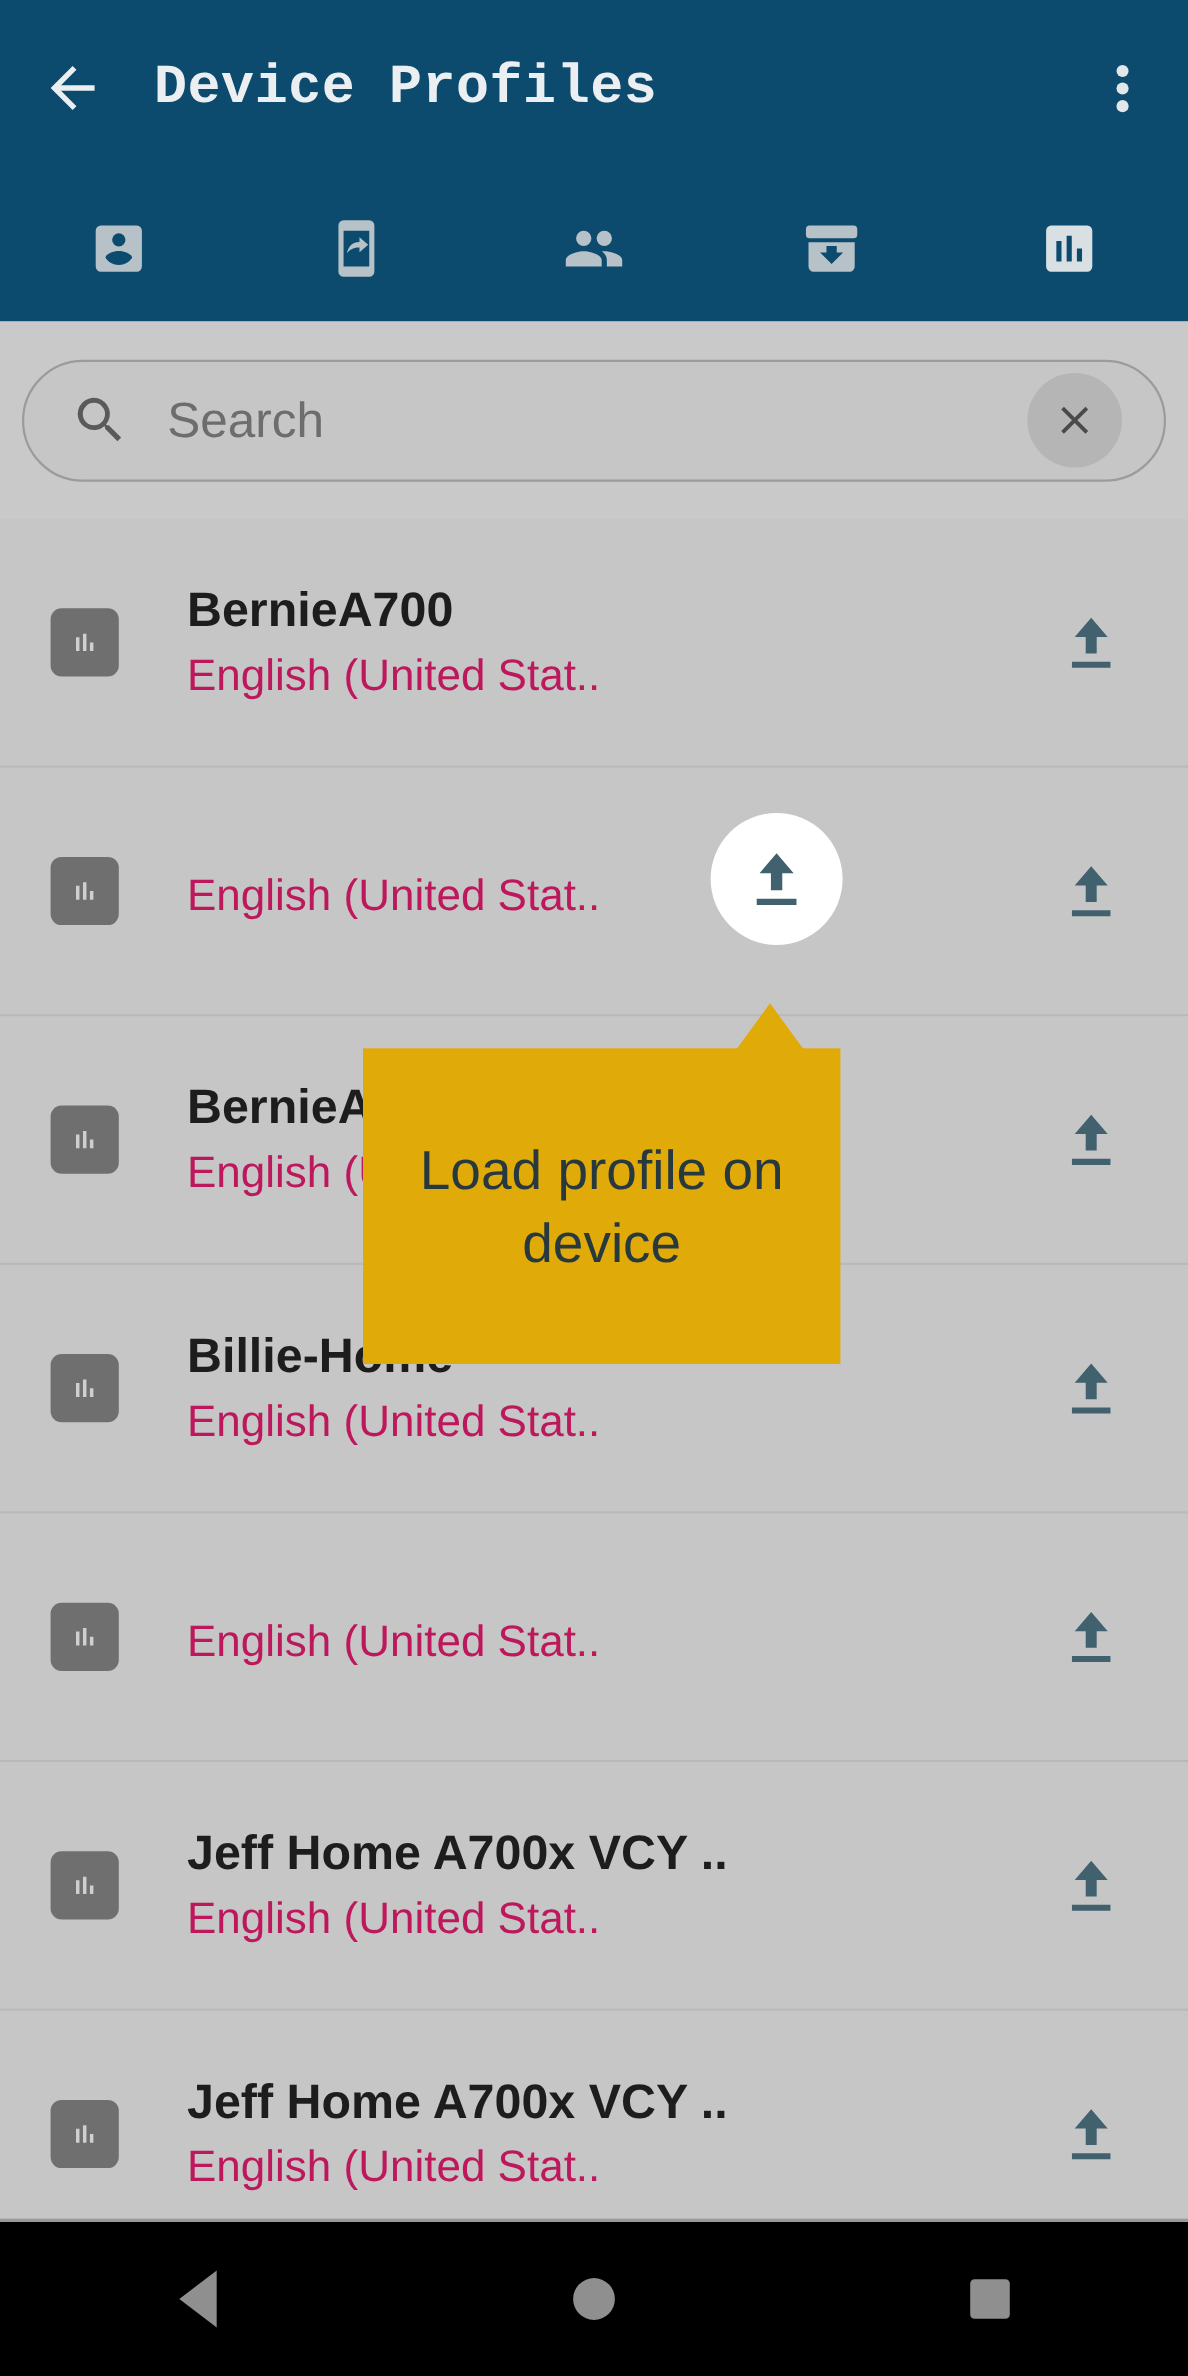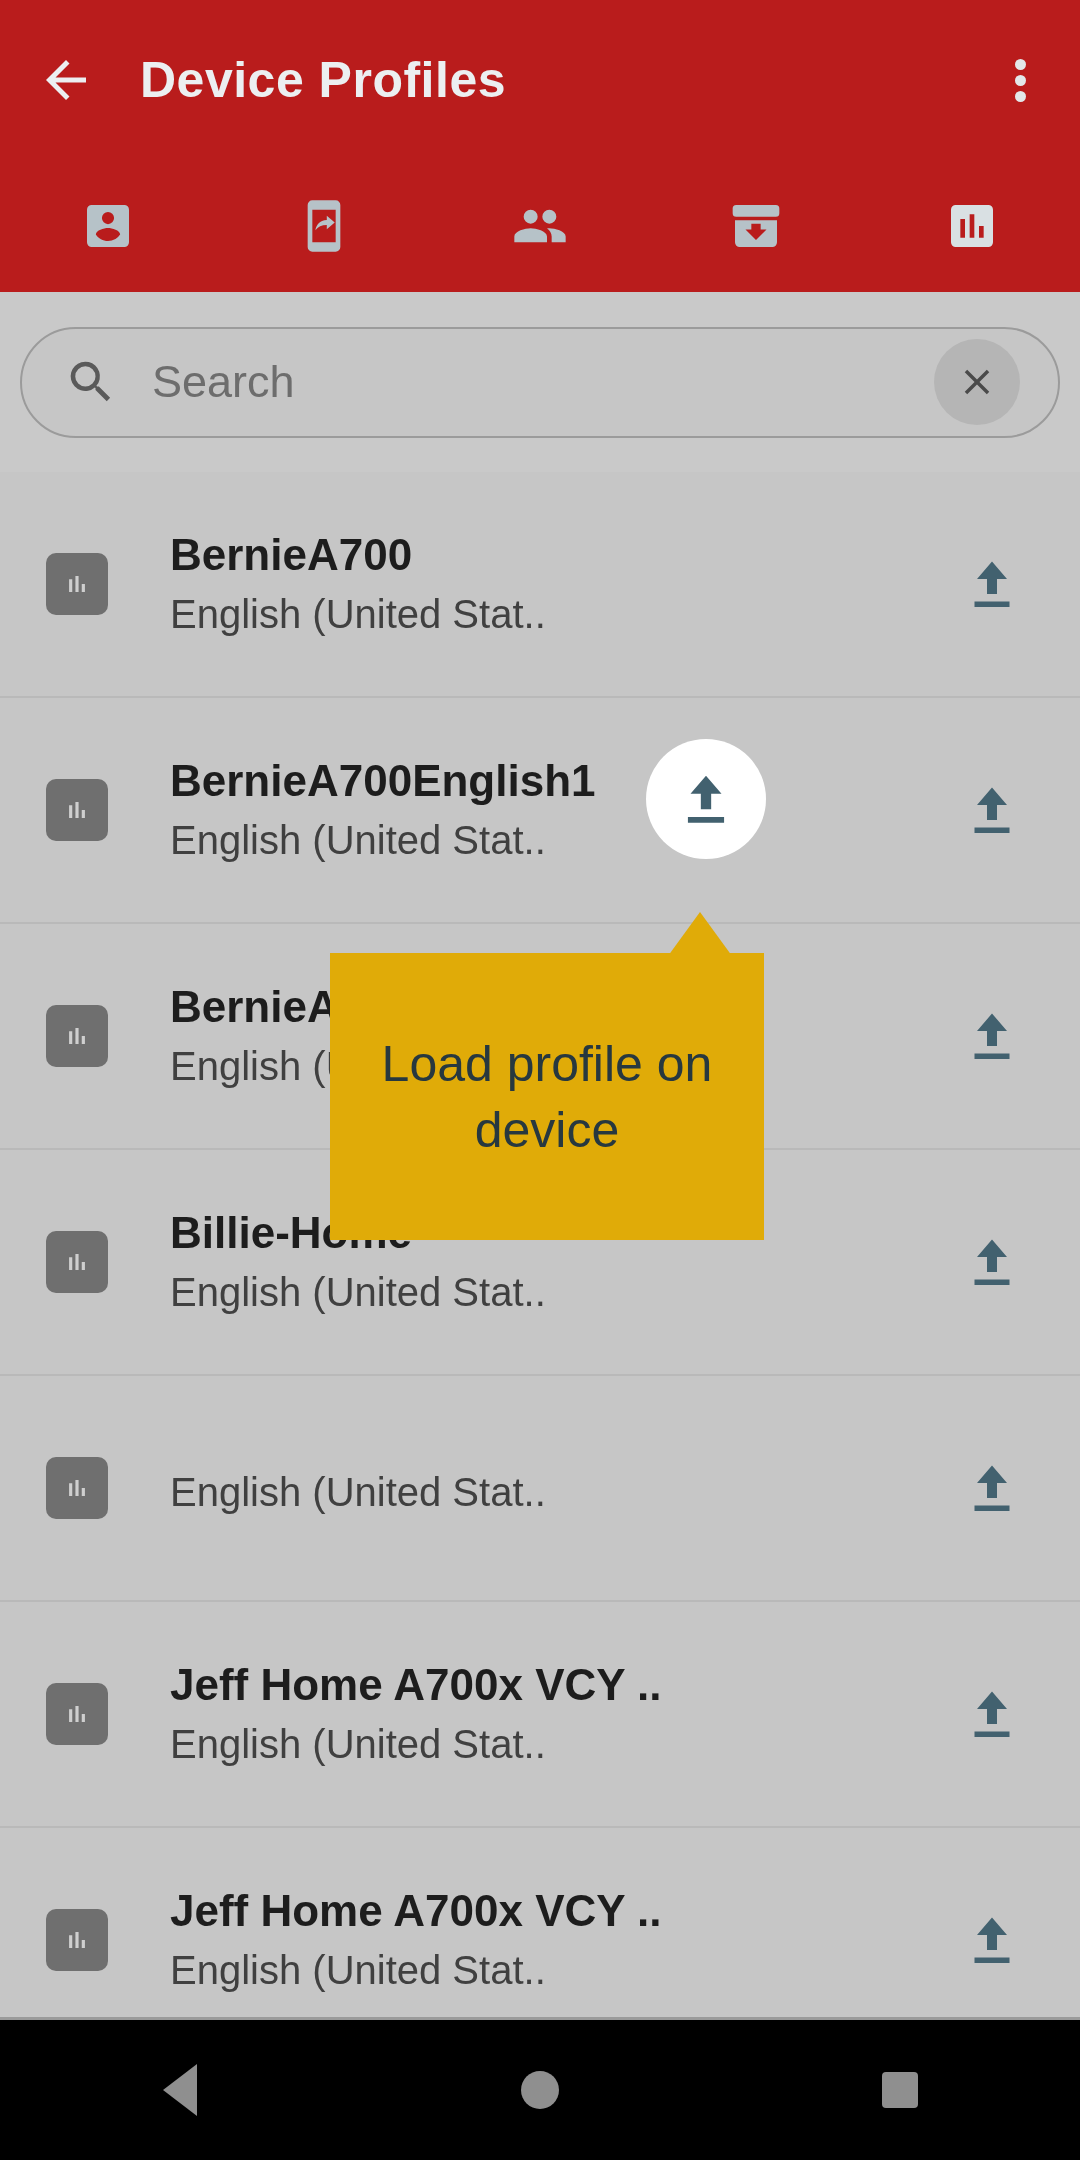--- a/index.html
+++ b/index.html
@@ -12,21 +12,22 @@
   #screen {
     position:relative;
     width:1080px; height:2160px;
     background:#c9c9c9;
     overflow:hidden;
   }
 
   
   .appbar{
     position:absolute; left:0; top:0; width:1080px; height:302px;
-    background:#b91c1c;
+    background:#0c4a6e;
+    font-family:Liberation Mono, monospace;
   }
   .appbar-top{
     position:absolute; left:0; top:0; width:1080px; height:160px;
     display:flex; align-items:center;
   }
   .back-btn{
     width:132px; height:160px;
     display:flex; align-items:center; justify-content:center;
     cursor:pointer;
   }
@@ -123,21 +124,21 @@
     margin-left:62px;
     display:flex; flex-direction:column; justify-content:center;
     flex:1 1 auto; min-width:0;
   }
   .row-title{
     font-size:44px; font-weight:bold; color:#1d1d1d;
     white-space:nowrap; overflow:hidden;
     line-height:1.18;
   }
   .row-sub{
-    font-size:40px; color:#404040; margin-top:10px;
+    font-size:40px; color:#be185d; margin-top:10px;
     white-space:nowrap; overflow:hidden;
     line-height:1.18;
   }
   .row-action{
     width:96px; height:96px;
     display:flex; align-items:center; justify-content:center;
     flex:0 0 auto; cursor:pointer;
   }
   .row-action svg{ width:60px; height:60px; }
 
@@ -305,21 +306,20 @@
       </div>
     </div>
 
     <div class="row">
       <div class="row-icon">
         <svg viewBox="0 0 24 24">
           <path d="M9 17H7V9h2v8zm4 0h-2V7h2v10zm4 0h-2v-5h2v5z"></path>
         </svg>
       </div>
       <div class="row-text">
-        <div class="row-title">BernieA700English1</div>
         <div class="row-sub">English (United Stat..</div>
       </div>
       <div class="row-action">
         <svg viewBox="0 0 24 24">
           <path d="M12 3l6 7h-4v6h-4v-6H6l6-7zM5 19h14v2.2H5V19z" fill="#42616f"></path>
         </svg>
       </div>
     </div>
 
     <div class="row">

